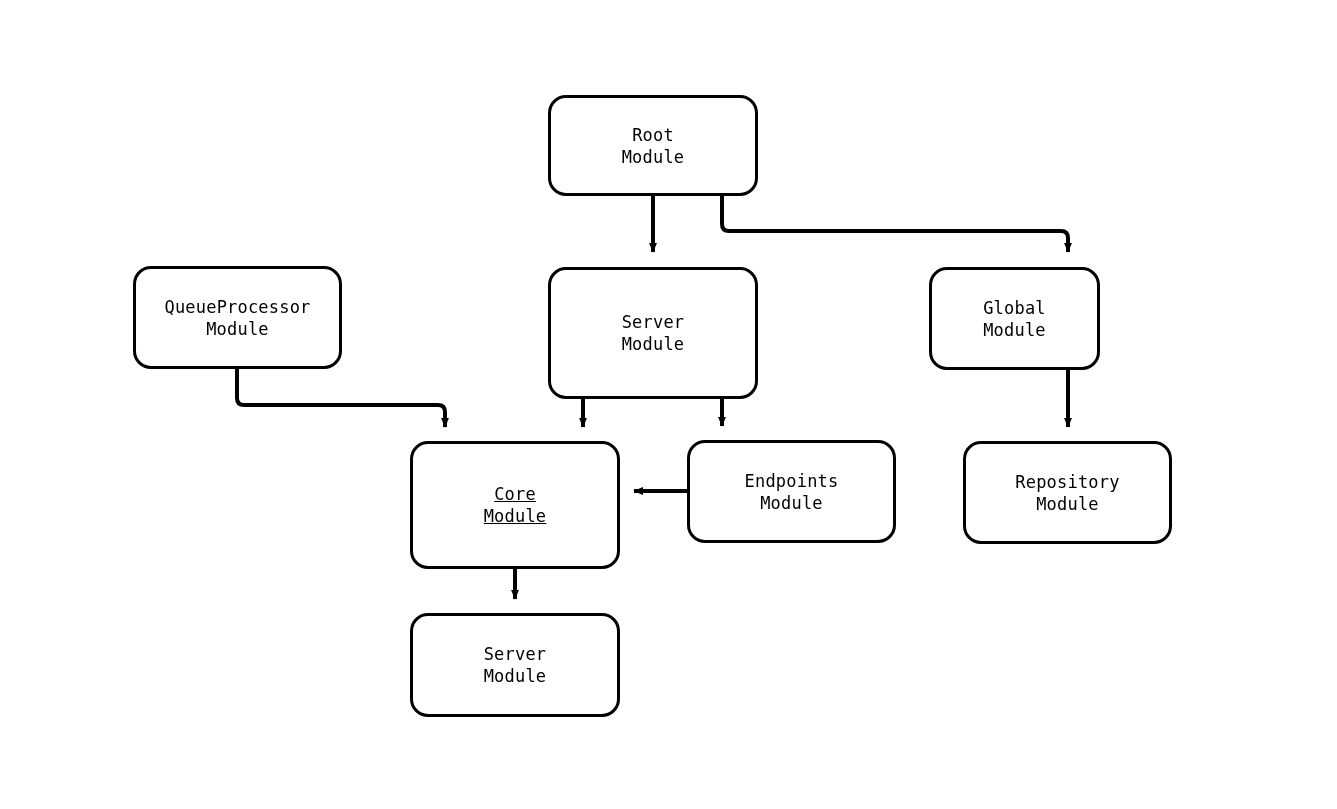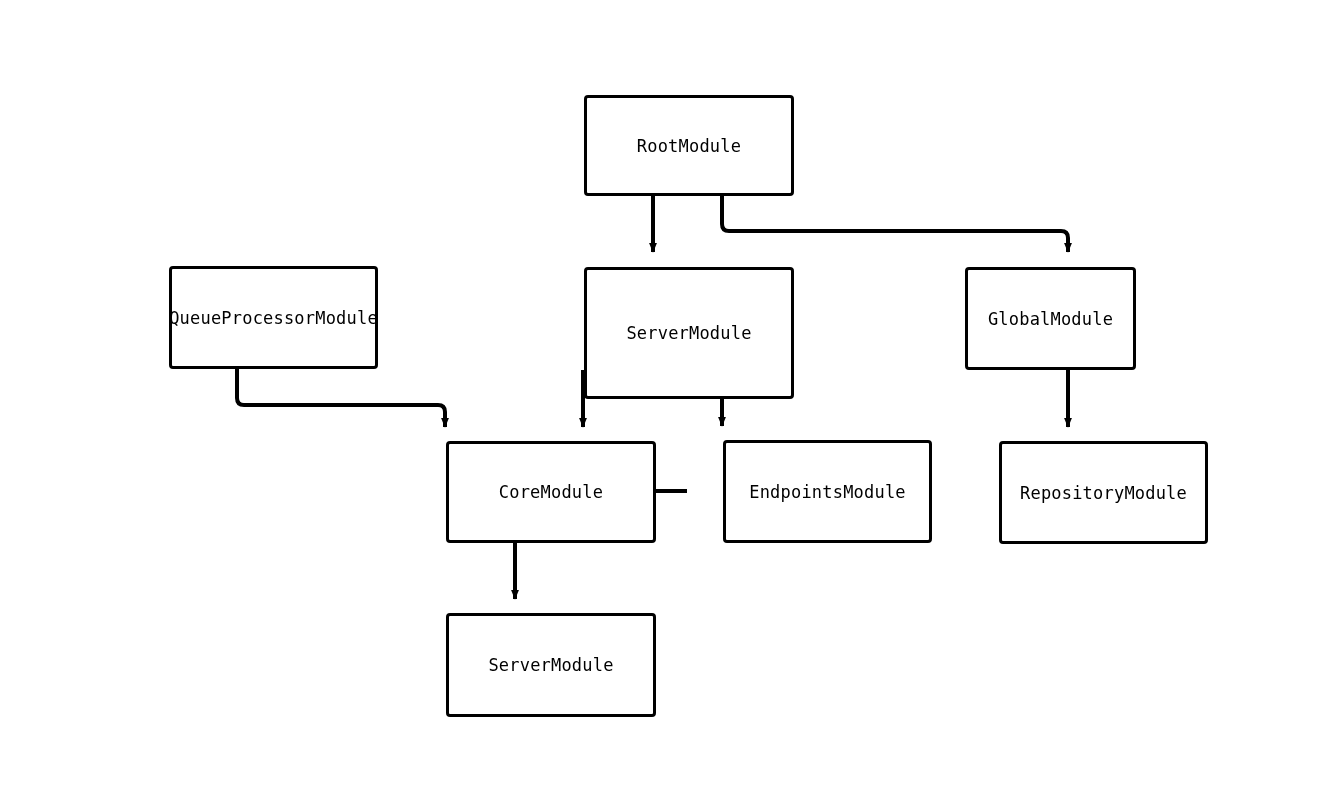--- a/index.html
+++ b/index.html
@@ -26,26 +26,26 @@
     top: 0;
     width: 1337px;
     height: 809px;
     pointer-events: none;
   }
   .node {
     position: absolute;
     box-sizing: border-box;
     background: #ffffff;
     border: 3px solid #000000;
-    border-radius: 4px;
+    border-radius: 18px;
     display: flex;
+    flex-direction: column;
     align-items: center;
     justify-content: center;
     z-index: 2;
-    margin-left: 36px;
   }
   .node-label {
     font-family: "DejaVu Sans Mono", "Liberation Mono", monospace;
     font-size: 17px;
     line-height: 22px;
     color: #000000;
     text-align: center;
     white-space: pre;
     letter-spacing: 0.2px;
   }
@@ -92,21 +92,21 @@
   <div class="node" style="left:548px; top:267px; width:210px; height:132px;">
     <span class="node-label">Server</span>
     <span class="node-label">Module</span>
   </div>
 
   <div class="node" style="left:929px; top:267px; width:171px; height:103px;">
     <span class="node-label">Global</span>
     <span class="node-label">Module</span>
   </div>
 
-  <div class="node" style="left:410px; top:441px; width:210px; height:102px;">
+  <div class="node" style="left:410px; top:441px; width:210px; height:128px;text-decoration:underline;">
     <span class="node-label">Core</span>
     <span class="node-label">Module</span>
   </div>
 
   <div class="node" style="left:687px; top:440px; width:209px; height:103px;">
     <span class="node-label">Endpoints</span>
     <span class="node-label">Module</span>
   </div>
 
   <div class="node" style="left:963px; top:441px; width:209px; height:103px;">

